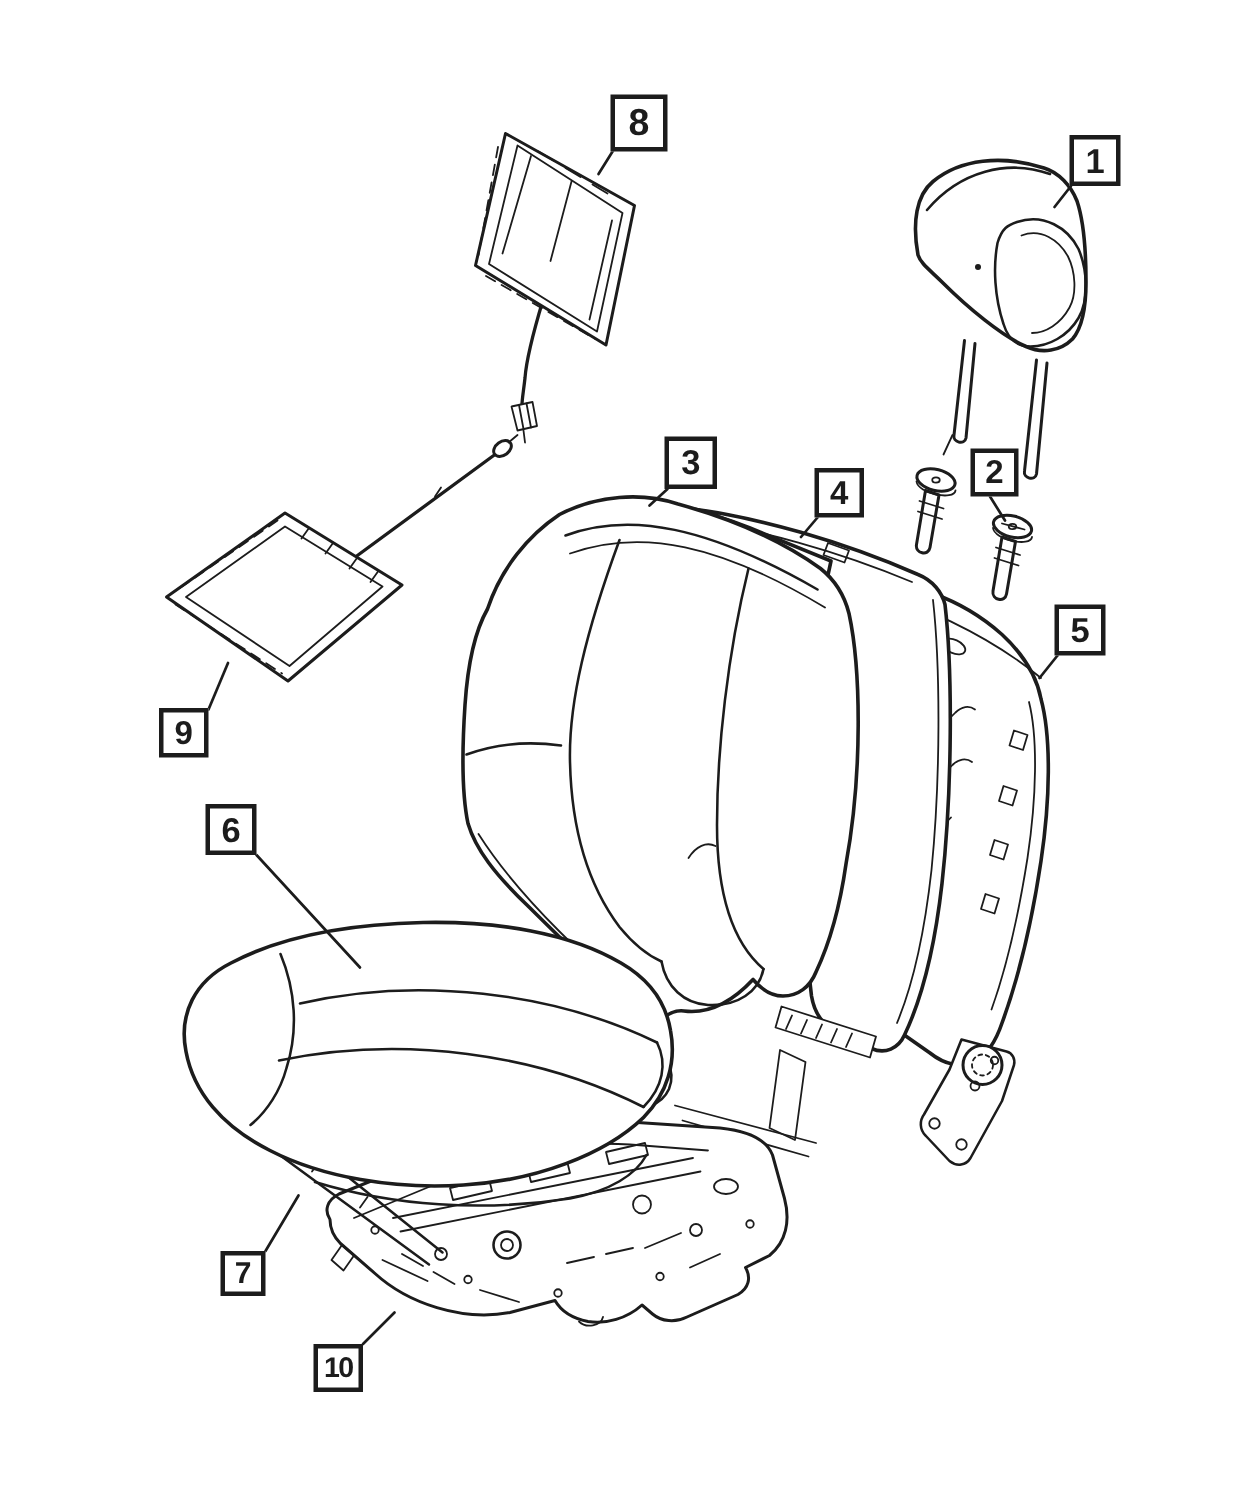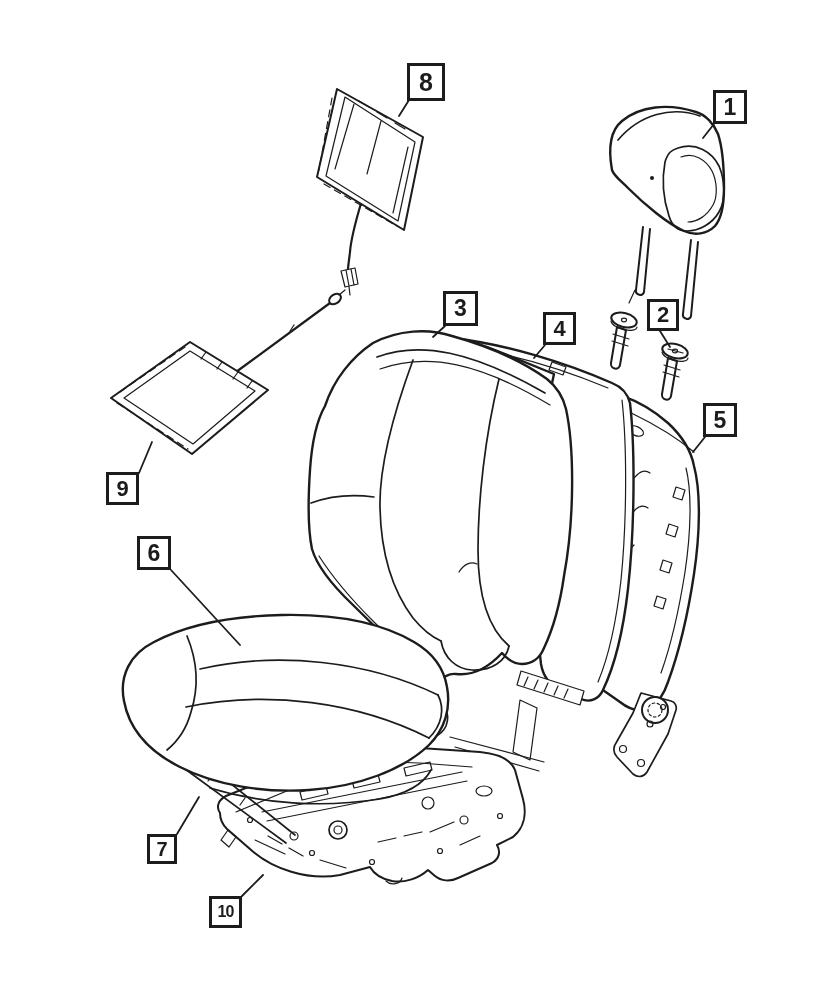--- a/index.html
+++ b/index.html
@@ -184,15 +184,15 @@
 
 <div class="callout" style="left:713px;top:90px;width:34px;height:34px;font-size:23px;">1</div>
 <div class="callout" style="left:647px;top:299px;width:32px;height:32px;font-size:22px;">2</div>
 <div class="callout" style="left:443px;top:291px;width:35px;height:35px;font-size:23px;">3</div>
 <div class="callout" style="left:543px;top:312px;width:33px;height:33px;font-size:22px;">4</div>
 <div class="callout" style="left:703px;top:403px;width:34px;height:34px;font-size:23px;">5</div>
 <div class="callout" style="left:137px;top:536px;width:34px;height:34px;font-size:23px;">6</div>
 <div class="callout" style="left:147px;top:834px;width:30px;height:30px;font-size:20px;">7</div>
 <div class="callout" style="left:407px;top:63px;width:38px;height:38px;font-size:25px;">8</div>
 <div class="callout" style="left:106px;top:472px;width:33px;height:33px;font-size:22px;">9</div>
-<div class="callout" style="left:209px;top:896px;width:33px;height:32px;font-size:16px;letter-spacing:-1px;">10</div>
+<div class="callout" style="left:209px;top:896px;width:33px;height:32px;font-size:19px;letter-spacing:-1px;">10</div>
 
 </div>
 
 </body></html>

